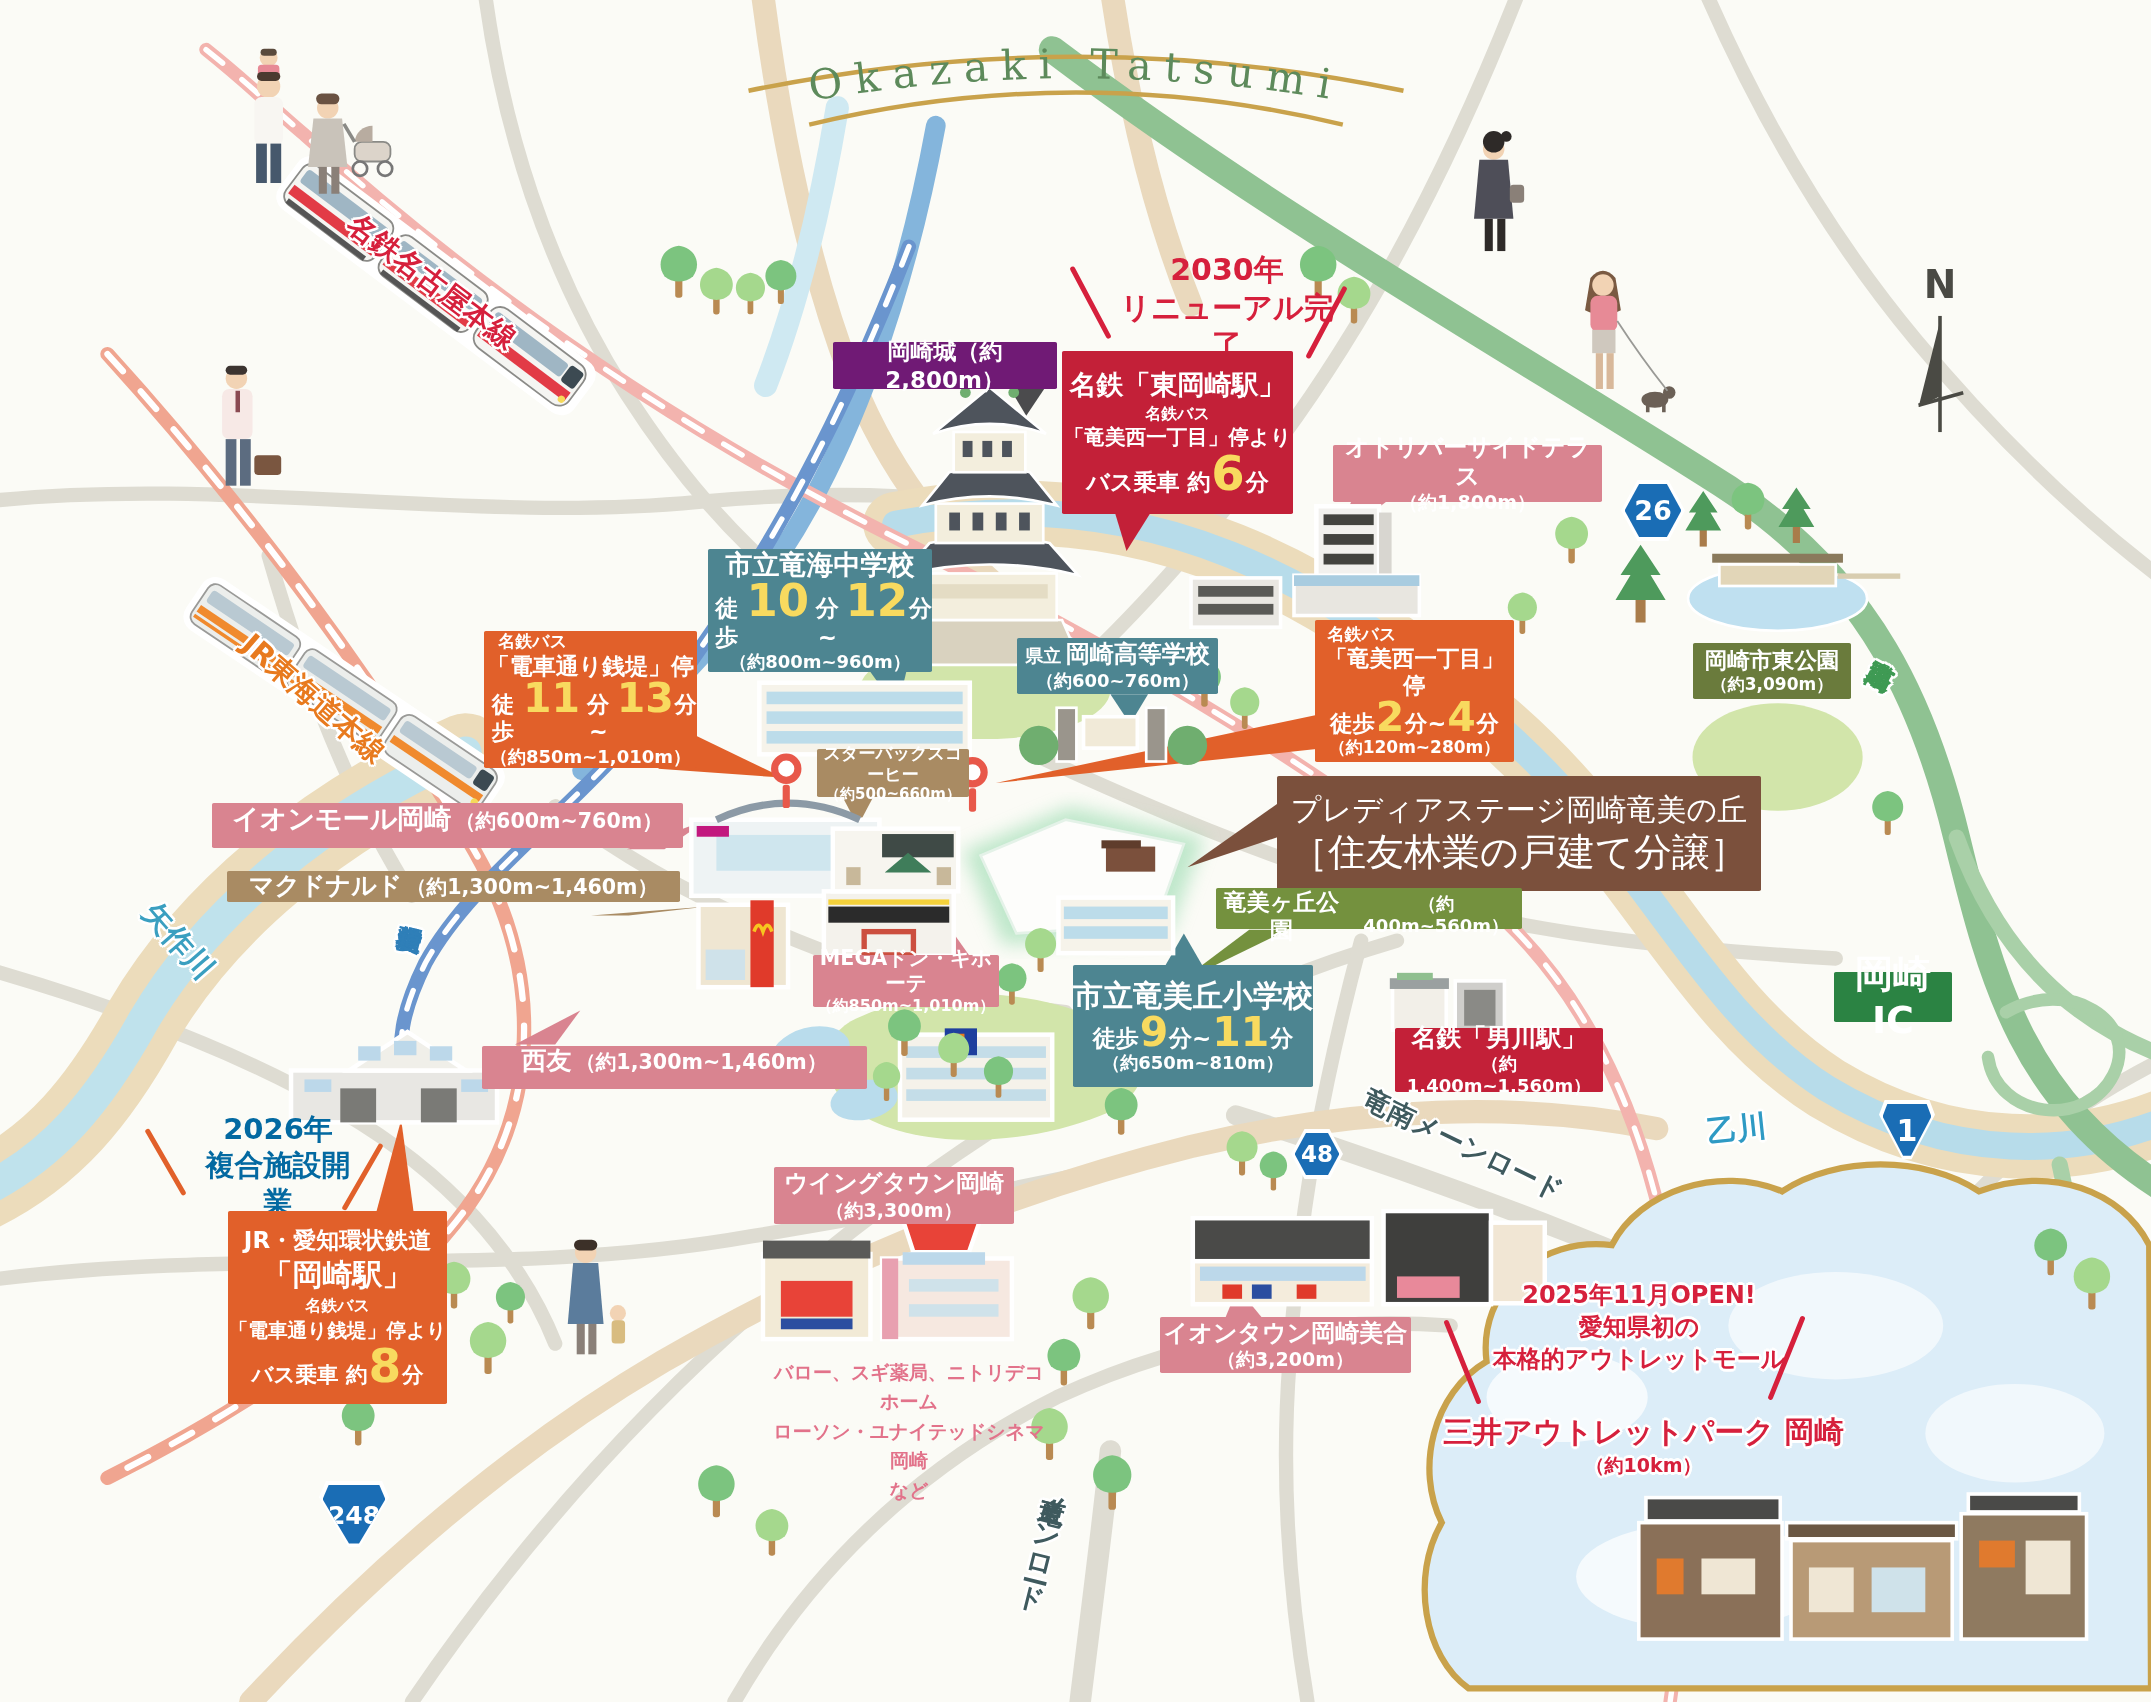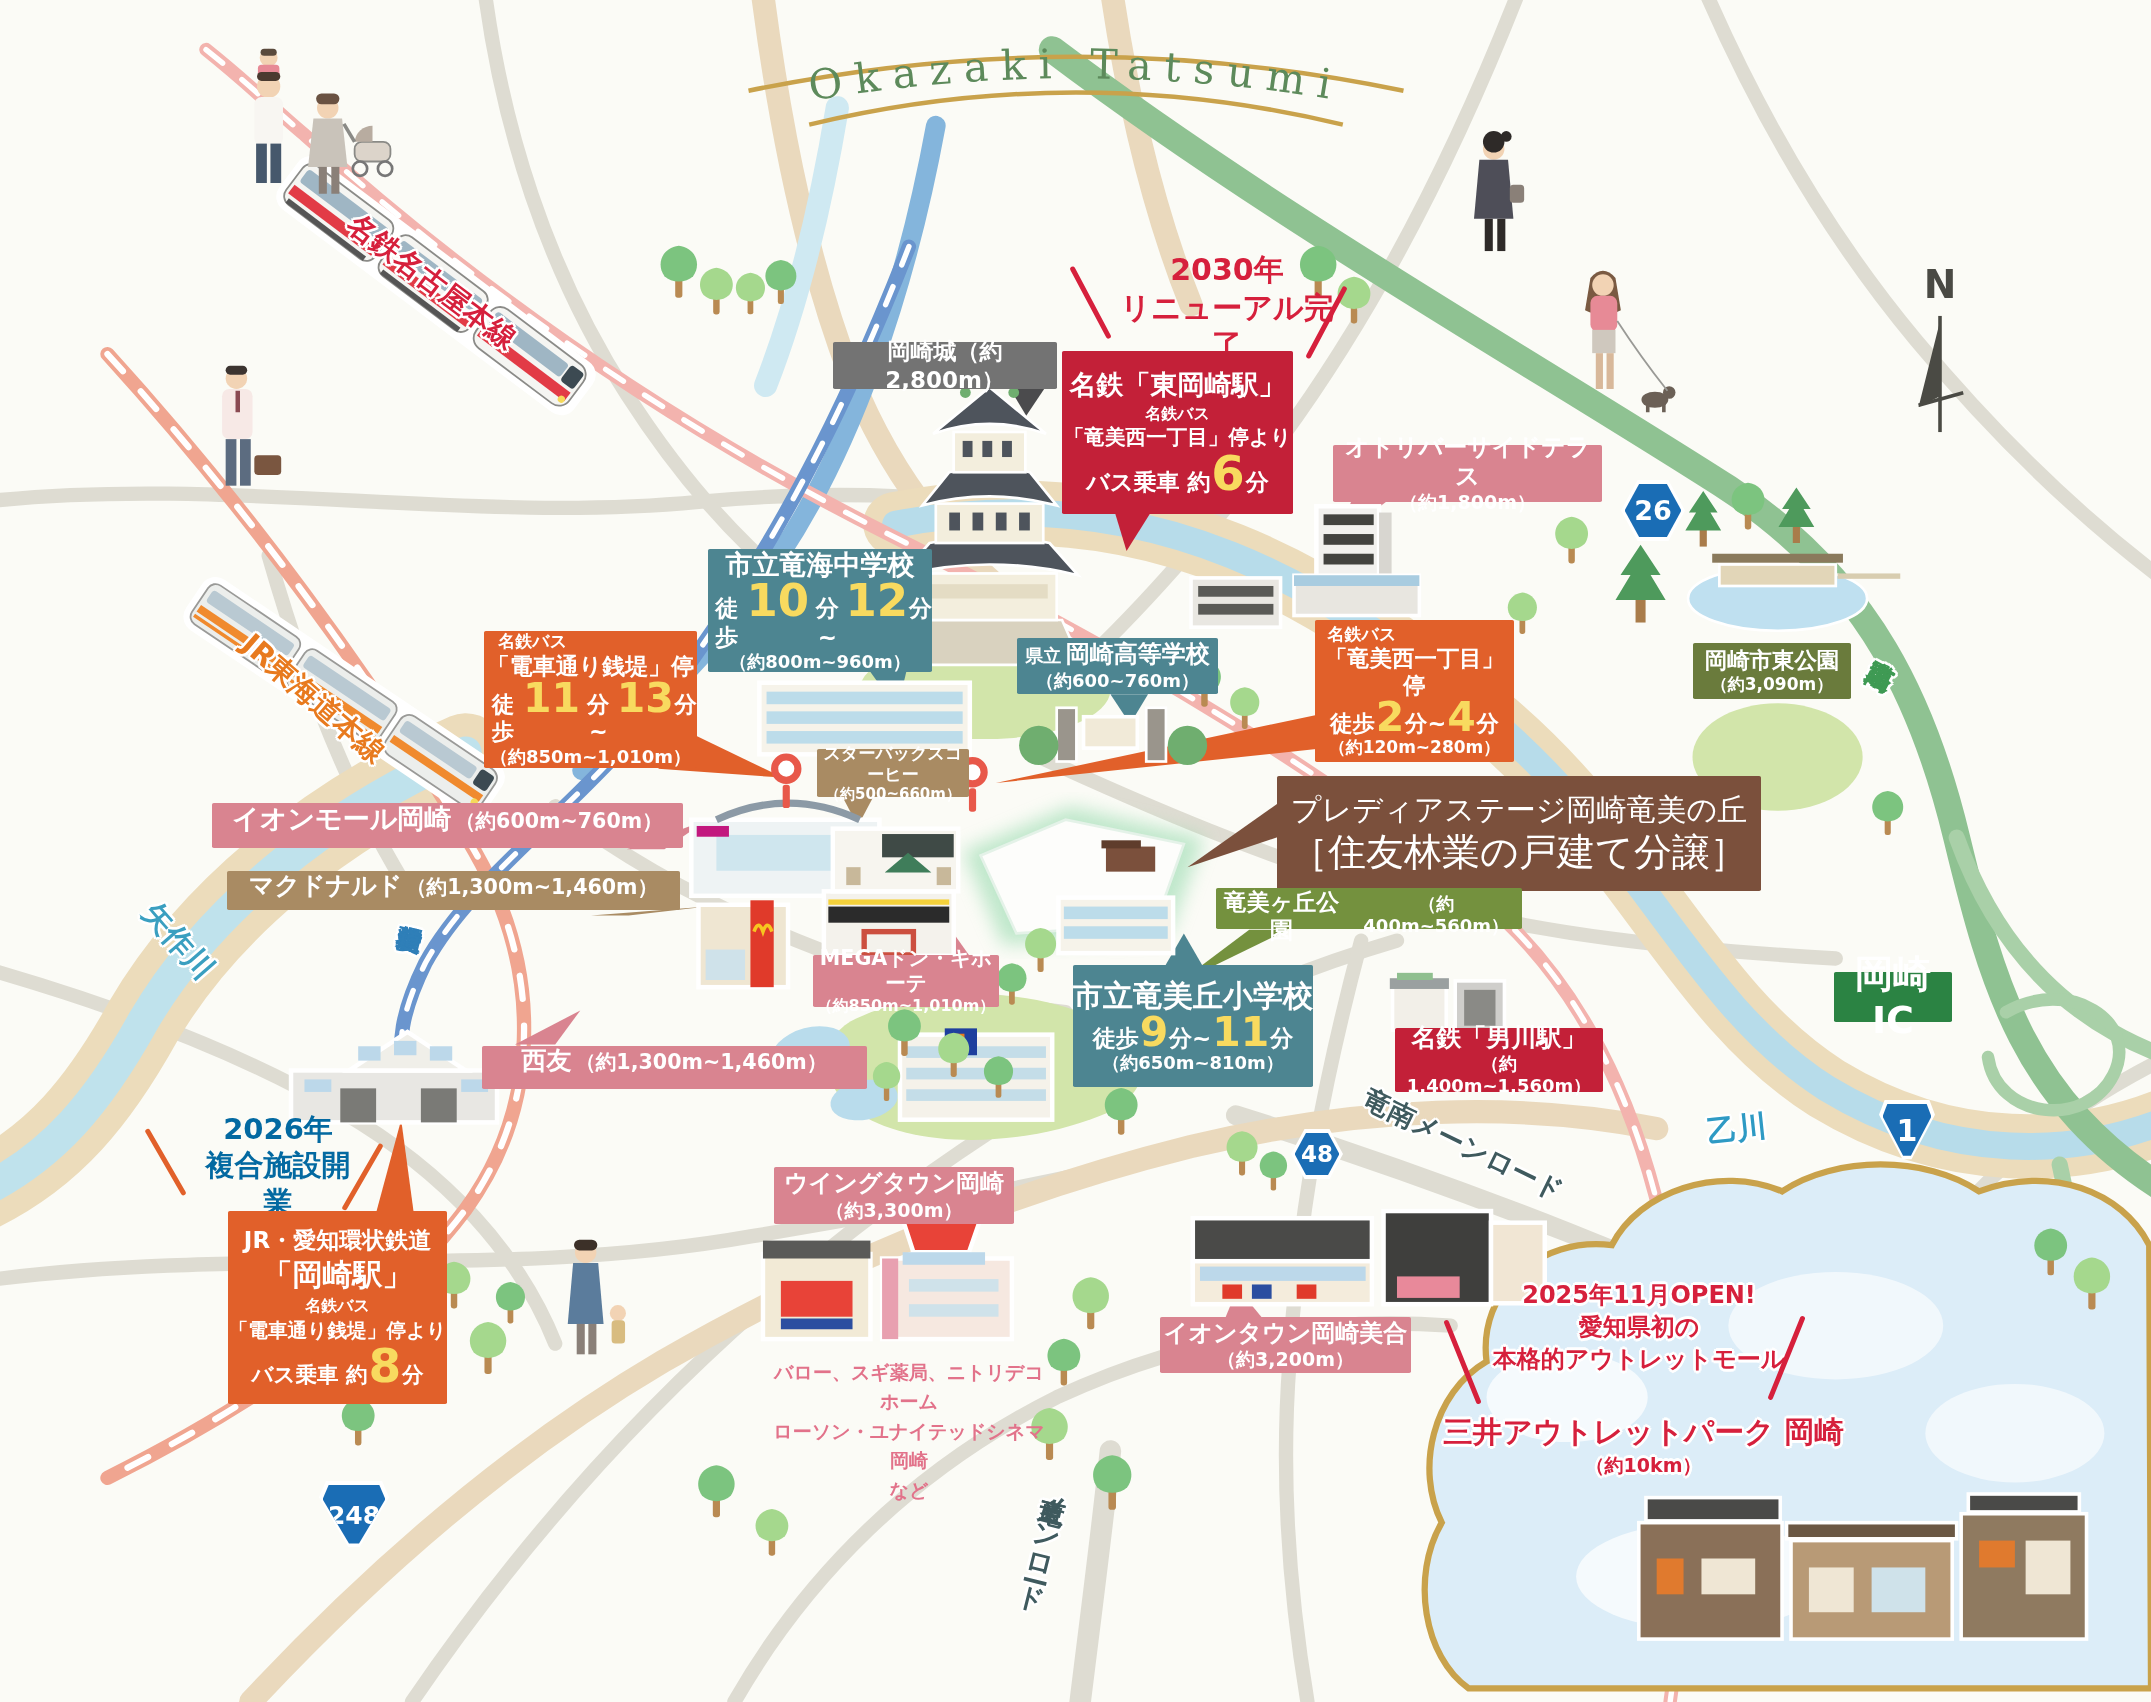--- a/index.html
+++ b/index.html
@@ -3,21 +3,21 @@
 <meta charset="utf-8">
 <style>
   *{margin:0;padding:0;box-sizing:border-box}
   body{background:#e9e9e4;font-family:"DejaVu Sans","Liberation Sans",sans-serif}
   #map{position:relative;width:2151px;height:1703px;background:#fbfbf6;overflow:hidden}
   svg.base{position:absolute;left:0;top:0;z-index:1}
   .abs{position:absolute}
   .box{position:absolute;color:#fff;text-align:center;display:flex;flex-direction:column;align-items:center;justify-content:center;line-height:1.22;z-index:6;border-radius:1.8px}
   .teal{background:#4d8591}.orange{background:#e1602a}.red{background:#c32038}
   .pink{background:#d98490}.tan{background:#a98b63}.brown{background:#7b503c}
-  .green{background:#74913e}.olive{background:#6a7b3c}.gray{background:#737373}.icgreen{background:#2b8343}
+  .green{background:#74913e}.olive{background:#6a7b3c}.gray{background:#701a75}.icgreen{background:#2b8343}
   .nm{font-weight:700}
   .walkline{display:flex;align-items:baseline;font-weight:700;gap:0.9px}
   .num{color:#f8da5f;font-weight:700;line-height:.9}
   .dist{font-weight:600}
   .inline{flex-direction:row;align-items:baseline;gap:3.6px}
   .note{position:absolute;text-align:center;font-weight:700;z-index:6;line-height:1.25}
   .slash{position:absolute;width:5.4px;border-radius:2.7px;z-index:6}
   .roadlabel{position:absolute;font-weight:700;white-space:nowrap;z-index:5}
   .vert{writing-mode:vertical-rl}
   .outline{text-shadow:-1.8px -1.8px 0 #fff,1.8px -1.8px 0 #fff,-1.8px 1.8px 0 #fff,1.8px 1.8px 0 #fff,0 -2.7px 0 #fff,0 2.7px 0 #fff,-2.7px 0 0 #fff,2.7px 0 0 #fff}
@@ -592,21 +592,21 @@
       <span style="font-size:22.4px">分</span>
     </div>
     <div class="dist" style="font-size:18px">（約850m~1,010m）</div>
   </div>
 
   <div class="box pink inline" style="left:212px;top:803px;width:471px;height:45px">
     <span class="nm" style="font-size:27px">イオンモール岡崎</span>
     <span class="dist" style="font-size:20.6px">（約600m~760m）</span>
   </div>
 
-  <div class="box tan inline" style="left:227px;top:871px;width:453px;height:39px">
+  <div class="box tan inline" style="left:227px;top:871px;width:453px;height:31px">
     <span class="nm" style="font-size:25px">マクドナルド</span>
     <span class="dist" style="font-size:20.6px">（約1,300m~1,460m）</span>
   </div>
 
   <div class="box brown serif" style="left:1277px;top:776px;width:484px;height:115px">
     <div style="font-size:30px">プレディアステージ岡崎竜美の丘</div>
     <div style="font-size:38px">［住友林業の戸建て分譲］</div>
   </div>
 
   <div class="box green inline" style="left:1216px;top:888px;width:306px;height:41px">

